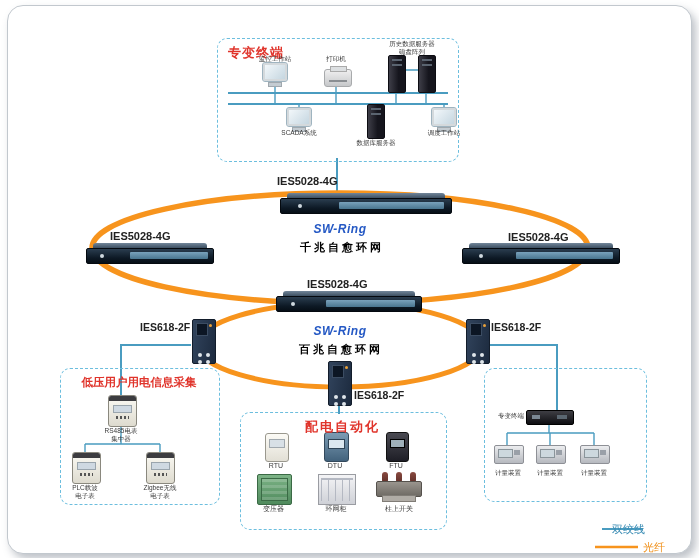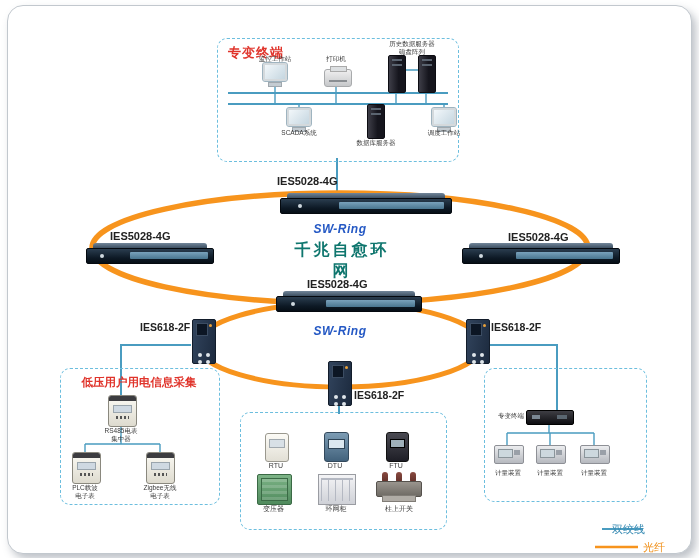--- a/index.html
+++ b/index.html
@@ -4,21 +4,21 @@
 <style>
   html,body{margin:0;padding:0;background:#fff;}
   body{width:699px;height:558px;position:relative;font-family:"Liberation Sans",sans-serif;overflow:hidden;}
   .stage{position:absolute;inset:0;}
   .card{position:absolute;left:7px;top:5px;width:683px;height:547px;background:#fff;
         border:1px solid #c2c8ce;border-radius:16px;box-shadow:4px 5px 9px rgba(110,120,132,.45);z-index:0;}
   svg.lines{position:absolute;left:0;top:0;z-index:1;}
   .dashed-box{position:absolute;border:1px dashed #6cbede;border-radius:10px;z-index:2;}
   .box-title{position:absolute;color:#e0342b;font-weight:bold;z-index:4;text-align:center;}
   .ring-title{position:absolute;z-index:2;color:#2458c4;font-weight:bold;font-style:italic;font-size:12px;text-align:center;letter-spacing:.5px;}
-  .ring-sub{position:absolute;z-index:2;color:#0f766e;font-weight:bold;font-size:16px;text-align:center;letter-spacing:3px;}
+  .ring-sub{position:absolute;z-index:2;color:#000000;font-weight:bold;font-size:11px;text-align:center;letter-spacing:3px;}
   .ies{position:absolute;z-index:4;font-weight:bold;color:#222;font-size:11px;white-space:nowrap;}
   .lbl{position:absolute;z-index:4;color:#3a3a3a;text-align:center;line-height:1.2;font-size:6.5px;}
   .lbl .ln{display:block;}
   .nowrap{white-space:nowrap;}
   
   .rack{position:absolute;z-index:3;}
   .rack .rtop{height:5px;margin:0 7px;background:linear-gradient(#72869a,#3c4f61);border-radius:3px 3px 0 0;}
   .rack .rbody{height:14px;background:linear-gradient(#2a3d4f,#0d1925 65%,#060e16);border-radius:2px;position:relative;border:1px solid #04090f;}
   .rack .panel{position:absolute;left:34%;right:4%;top:3px;height:7px;background:linear-gradient(#79a2bc,#49758f);border-radius:1px;}
   .rack .led{position:absolute;left:10%;top:5px;width:4px;height:4px;border-radius:50%;background:#cfd8de;}
@@ -188,20 +188,21 @@
     </div>
 
   <div class="ies" style="left:491px;top:321px;font-size:10.5px;">IES618-2F</div>
   <div class="din" style="left:466px;top:319px;">
       <div class="face"></div>
       <div class="led"></div>
       <div class="ports"></div>
     </div>
 
   <div class="ring-title" style="left:297px;top:324px;width:86px;">SW-Ring</div>
+  <div class="ring-sub" style="left:290px;top:342px;width:102px;">百兆自愈环网</div>
 
   <div class="din" style="left:328px;top:361px;">
       <div class="face"></div>
       <div class="led"></div>
       <div class="ports"></div>
     </div>
   <div class="ies" style="left:354px;top:389px;font-size:10.5px;">IES618-2F</div>
 
   <div class="dashed-box" style="left:60px;top:368px;width:158px;height:135px;"></div>
   <div class="box-title" style="left:66px;top:375px;width:146px;font-size:11.5px;text-align:center;">低压用户用电信息采集</div>
@@ -230,20 +231,21 @@
       <div class="cap"></div>
       <div class="lcd"></div>
       <div class="dots"></div>
     </div>
   <div class="lbl" style="left:132px;top:484px;width:56px;">
     <span class="ln">Zigbee无线</span>
     <span class="ln">电子表</span>
   </div>
 
   <div class="dashed-box" style="left:240px;top:412px;width:205px;height:116px;"></div>
+  <div class="box-title" style="left:290px;top:418px;width:105px;font-size:13px;letter-spacing:2px;">配电自动化</div>
 
   <div class="rtu" style="left:265px;top:433px;">
       <div class="lcd"></div>
     </div>
   <div class="lbl" style="left:263px;top:462px;width:26px;font-size:7px;">RTU</div>
 
   <div class="dtu" style="left:324px;top:432px;">
       <div class="lcd"></div>
     </div>
   <div class="lbl" style="left:322px;top:462px;width:26px;font-size:7px;">DTU</div>

